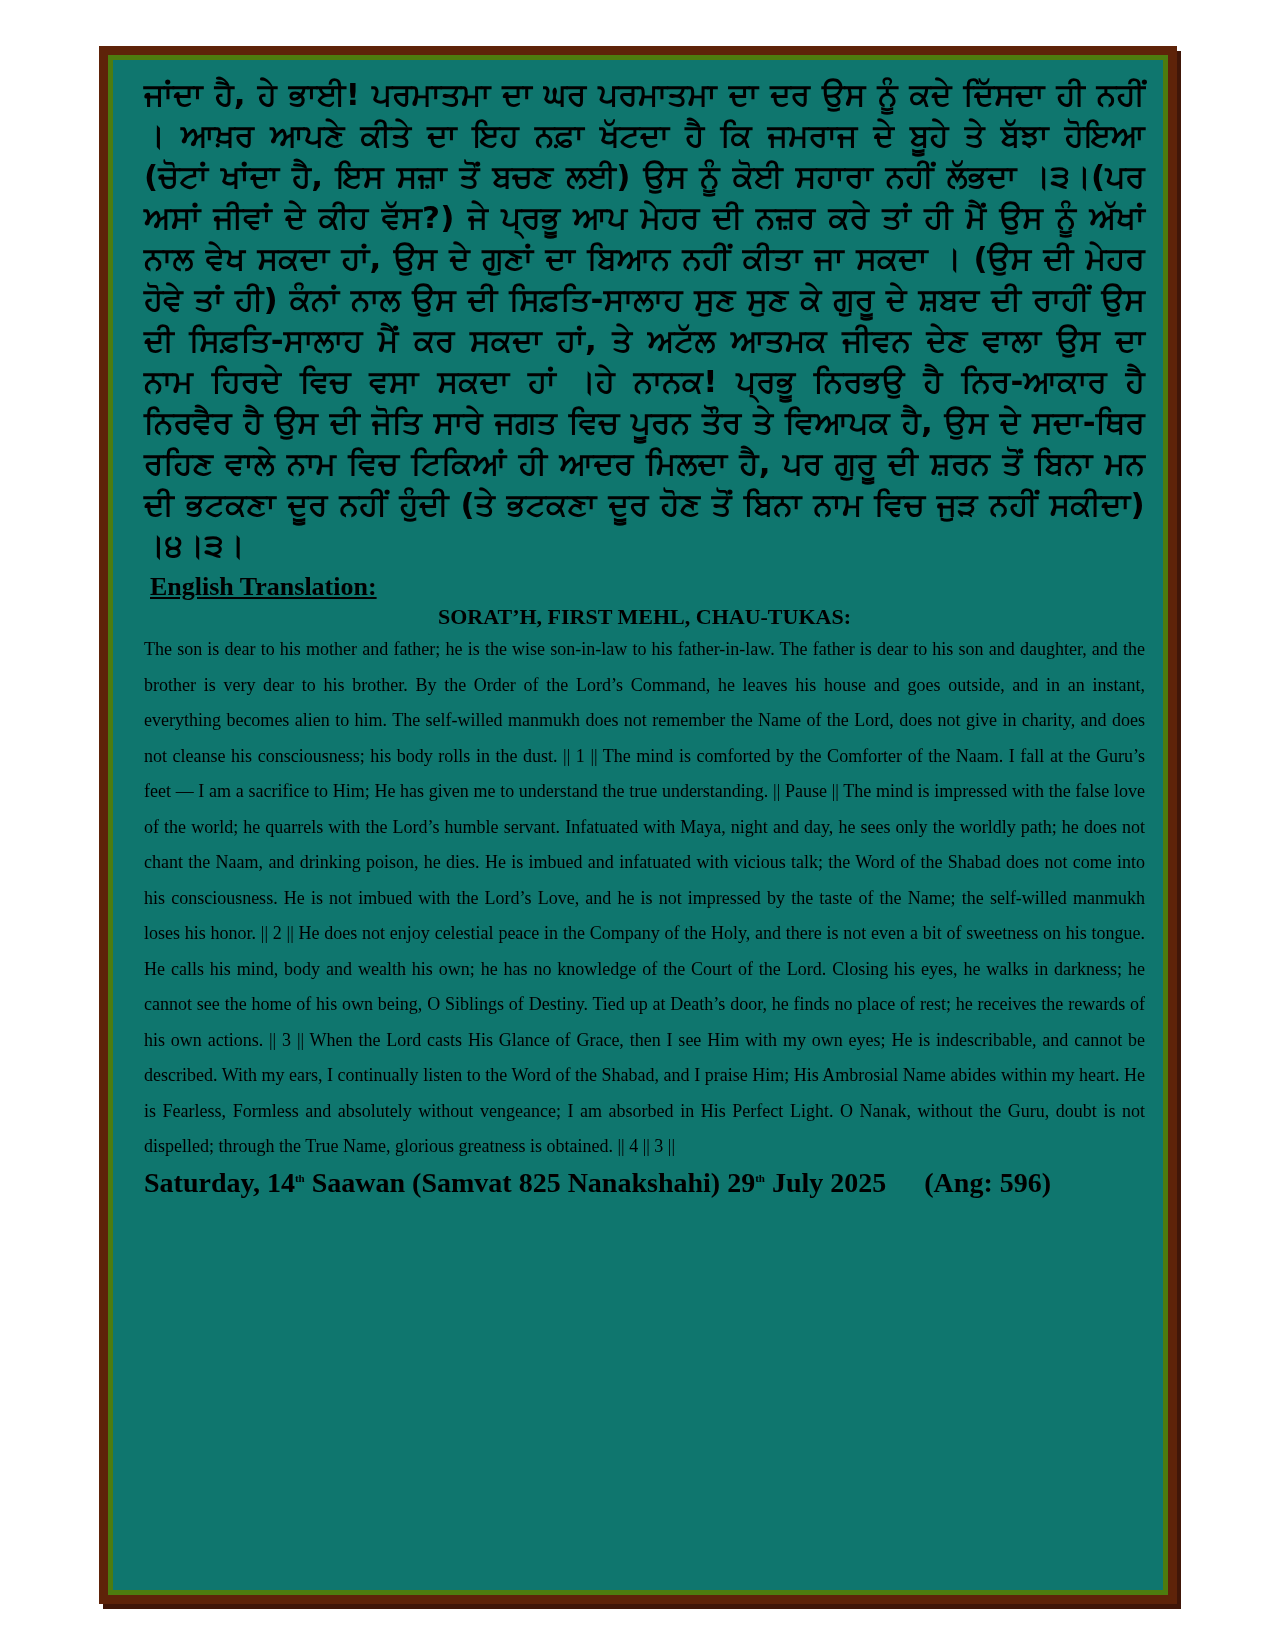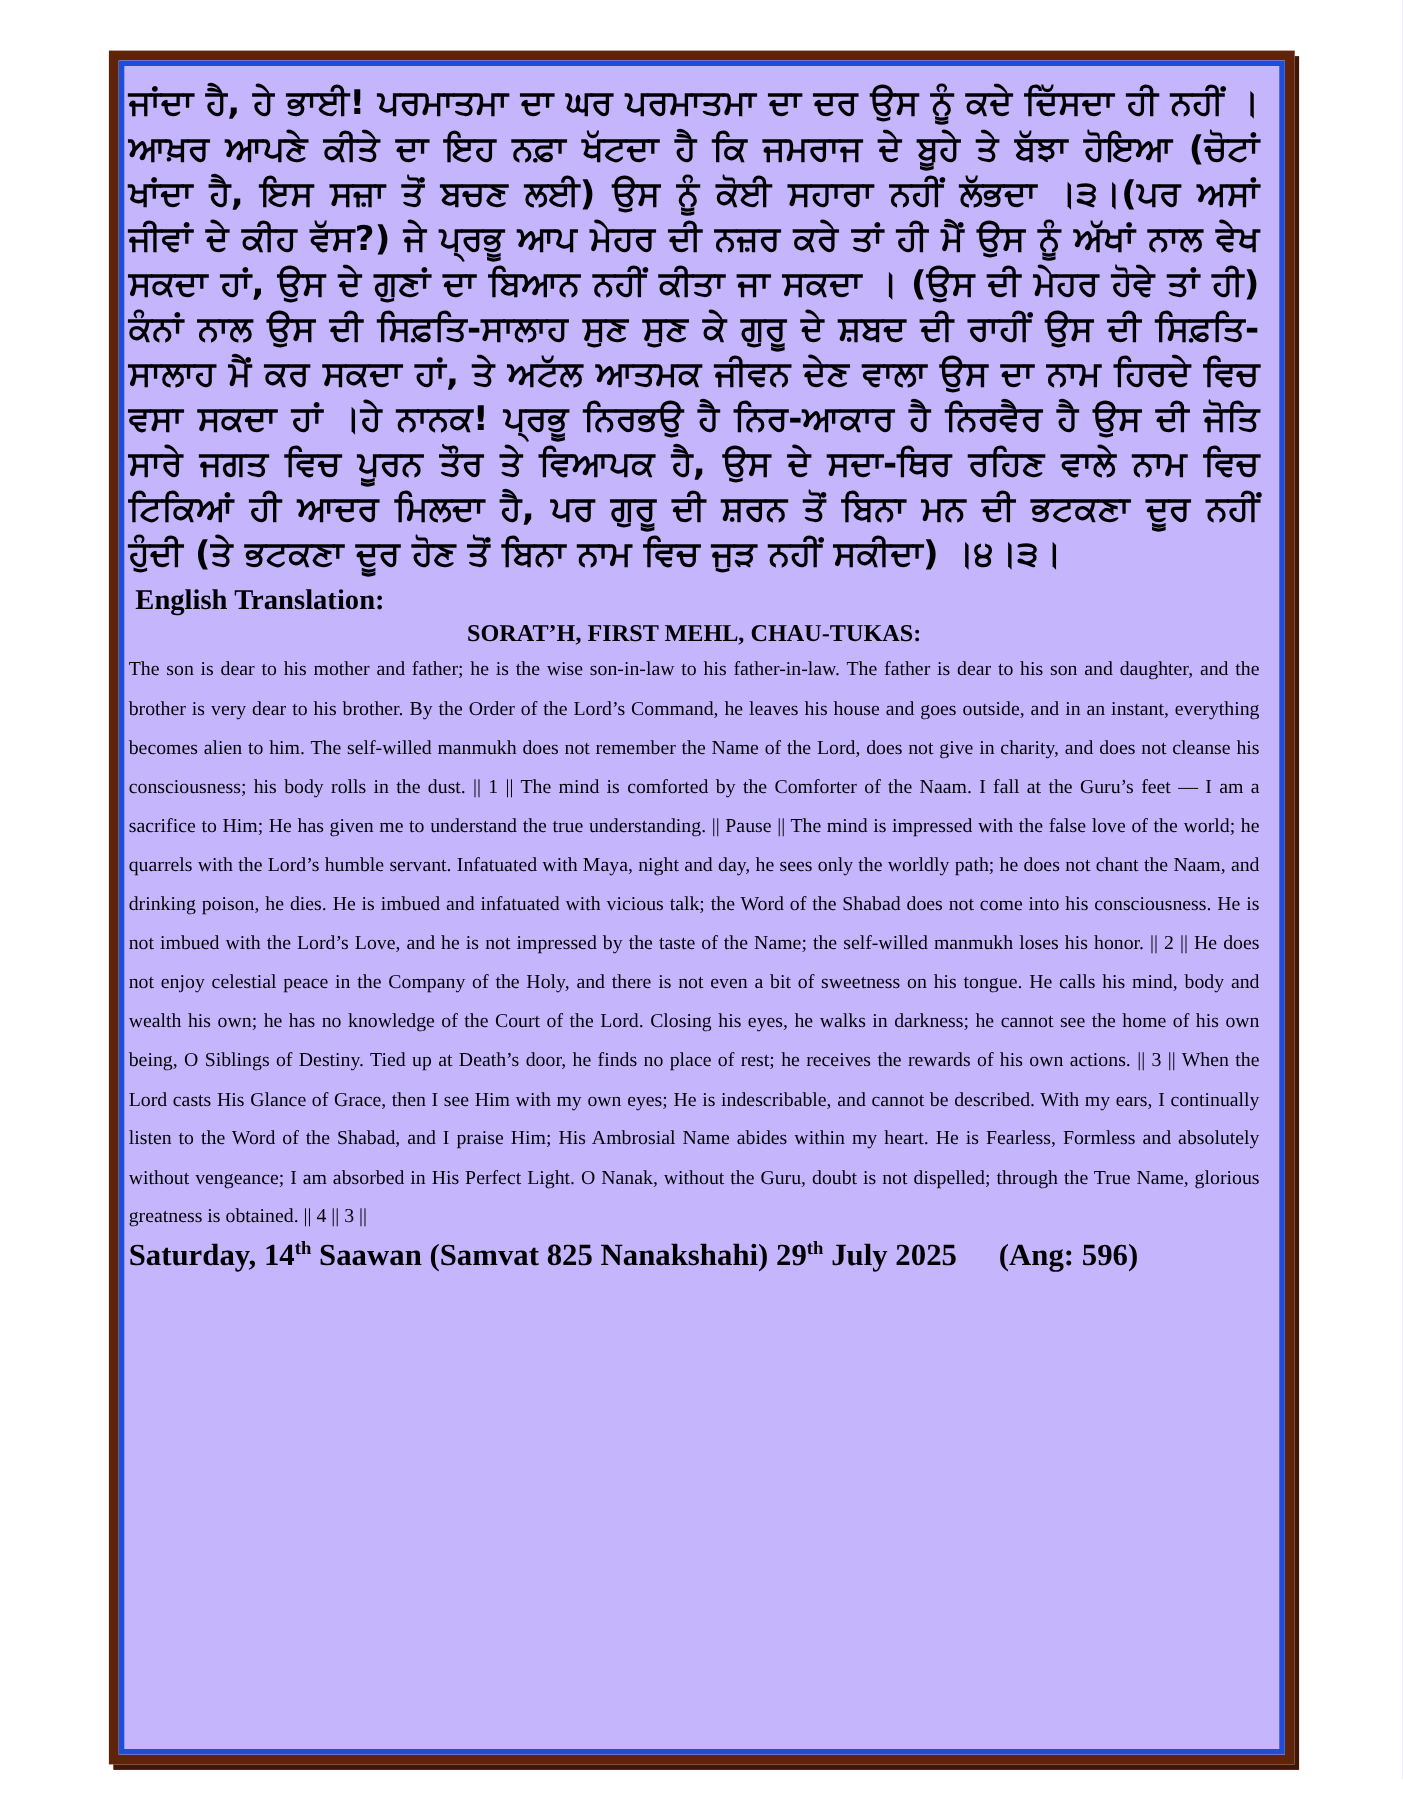--- a/index.html
+++ b/index.html
@@ -22,38 +22,39 @@
     height: 1558px;
     box-sizing: border-box;
     border: 9px solid #5e2309;
     box-shadow: 4px 5px 0 #401608;
     background: #ffffff;
   }
   .frame-inner {
     box-sizing: border-box;
     width: 100%;
     height: 100%;
-    border: 5px solid #1d4ed8;
-    padding: 10px 18px 8px 4px;
+    border: 5px solid #4d7c0f;
+    padding: 10px 18px 8px 31px;
     overflow: hidden;
-    background: #c4b5fd;
+    background: #0f766e;
   }
   .punjabi-paragraph {
     font-family: "DejaVu Sans", "Liberation Sans", sans-serif;
     font-weight: bold;
     font-size: 31px;
     line-height: 41px;
     text-align: justify;
     letter-spacing: 0.2px;
     margin: 4px 0 6px 0;
   }
   .translation-heading {
     font-family: "Liberation Serif", serif;
     font-weight: bold;
     font-size: 26px;
+    text-decoration: underline;
     margin: 2px 0 0 6px;
   }
   .shabad-title {
     font-family: "Liberation Serif", serif;
     font-weight: bold;
     font-size: 22px;
     text-align: center;
     margin: 2px 0 2px 0;
   }
   .translation-body {
@@ -64,21 +65,21 @@
     margin: 0;
   }
   .footer-line {
     font-family: "Liberation Serif", serif;
     font-weight: bold;
     font-size: 28px;
     margin-top: 2px;
     white-space: nowrap;
   }
   .footer-line sup {
-    font-size: 17px;
+    font-size: 11px;
     line-height: 0;
   }
   .ang-ref {
     margin-left: 38px;
     margin-top: 12px;
   }
 </style>
 </head>
 <body>
 

